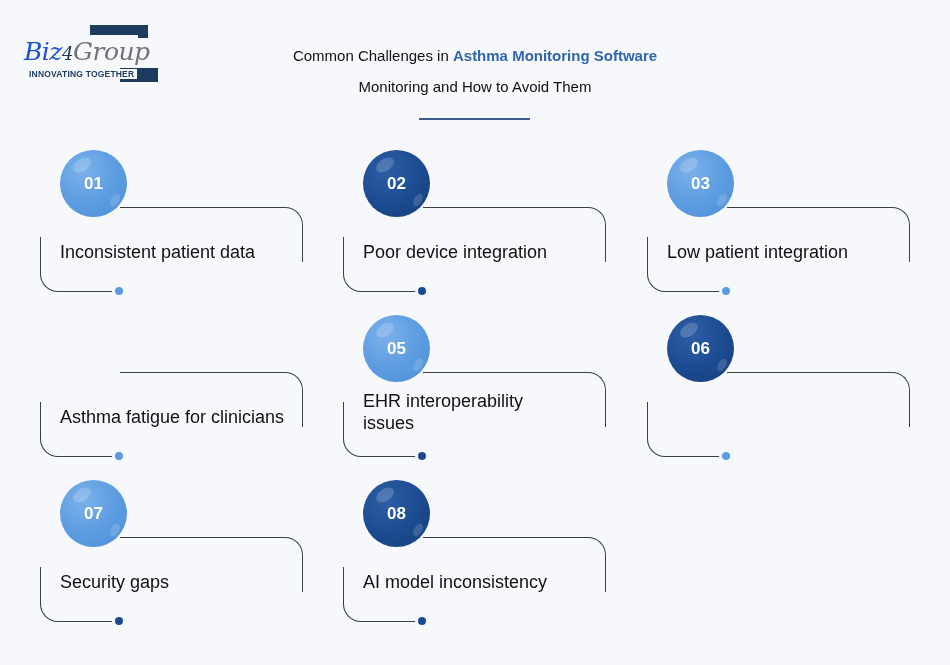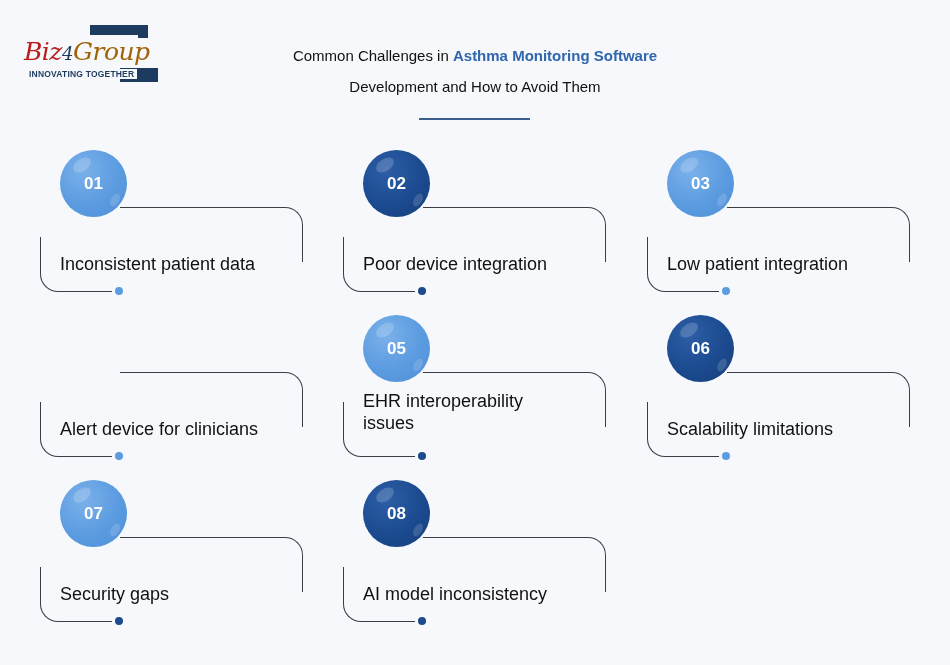--- a/index.html
+++ b/index.html
@@ -23,23 +23,23 @@
     position:absolute; left:96px; top:44px; width:38px; height:14px;
     background:#1d3a5f;
   }
   .logo .word {
     position:absolute; left:0; top:14px;
     font-family:"DejaVu Serif", "Liberation Serif", serif;
     font-style:italic; font-size:25px; line-height:28px;
     background:#f6f8fb; padding-right:2px;
     letter-spacing:-0.5px;
   }
-  .logo .biz { color:#b91c1c;margin-top:48px; }
+  .logo .biz { color:#1d4ed8;margin-top:48px; }
   .logo .four { color:#1d3a5f; font-size:18px; }
-  .logo .group { color:#a16207; }
+  .logo .group { color:#737373; }
   .logo .tag {
     position:absolute; left:5px; top:45px;
     font-size:8.5px; font-weight:bold; color:#1d3a5f; letter-spacing:0.2px;
     background:#f6f8fb; padding-right:3px;
     font-family:"Liberation Sans", sans-serif;
     text-align:center;
   }
   .title {
     position:absolute; left:160px; top:40px; width:630px;
     text-align:center; font-size:15px; line-height:31px; color:#111;
@@ -81,36 +81,36 @@
   .dot {
     position:absolute; left:75px; top:137px; width:8px; height:8px; border-radius:50%;
   }
   .dot.light { background:#5b9be0; }
   .dot.dark { background:#1b4a8f; }
   .label {
     position:absolute; left:20px; top:89px; width:240px;
     font-size:18px; line-height:22px; color:#111;
     font-family:"Liberation Sans", sans-serif;
   }
-  .label.single { top:91px;margin-top:12px; }
+  .label.single { top:91px; }
   .label.double { top:75px; }
 </style>
 </head>
 <body>
 
 <div class="logo">
   <div class="frame"></div>
   <div class="frame-bottom"></div>
   <div class="word"><span class="biz">Biz</span><span class="four">4</span><span class="group">Group</span></div>
   <div class="tag">INNOVATING TOGETHER</div>
 </div>
 
 <div class="title">
   <div><span>Common Challenges in </span><span class="accent">Asthma Monitoring Software</span></div>
-  <div>Development and How to Avoid Them</div>
+  <div>Monitoring and How to Avoid Them</div>
 </div>
 <div class="divider"></div>
 
 <div class="card" style="left:40px; top:150px;">
   <div class="frame-top"></div>
   <div class="frame-bottom-left"></div>
   <div class="circle light">
       <span>01</span>
     </div>
   <div class="label single">Inconsistent patient data</div>
@@ -133,41 +133,40 @@
   <div class="circle light">
       <span>03</span>
     </div>
   <div class="label single">Low patient integration</div>
   <div class="dot light"></div>
 </div>
 
 <div class="card" style="left:40px; top:315px;">
   <div class="frame-top"></div>
   <div class="frame-bottom-left"></div>
-  <div class="label single">Alert device for clinicians</div>
+  <div class="label single">Asthma fatigue for clinicians</div>
   <div class="dot light"></div>
 </div>
 
 <div class="card" style="left:343px; top:315px;">
   <div class="frame-top"></div>
   <div class="frame-bottom-left"></div>
   <div class="circle light">
       <span>05</span>
     </div>
   <div class="label double" style="width:180px;">EHR interoperability issues</div>
   <div class="dot dark"></div>
 </div>
 
 <div class="card" style="left:647px; top:315px;">
   <div class="frame-top"></div>
   <div class="frame-bottom-left"></div>
   <div class="circle dark">
       <span>06</span>
     </div>
-  <div class="label single">Scalability limitations</div>
   <div class="dot light"></div>
 </div>
 
 <div class="card" style="left:40px; top:480px;">
   <div class="frame-top"></div>
   <div class="frame-bottom-left"></div>
   <div class="circle light">
       <span>07</span>
     </div>
   <div class="label single">Security gaps</div>

